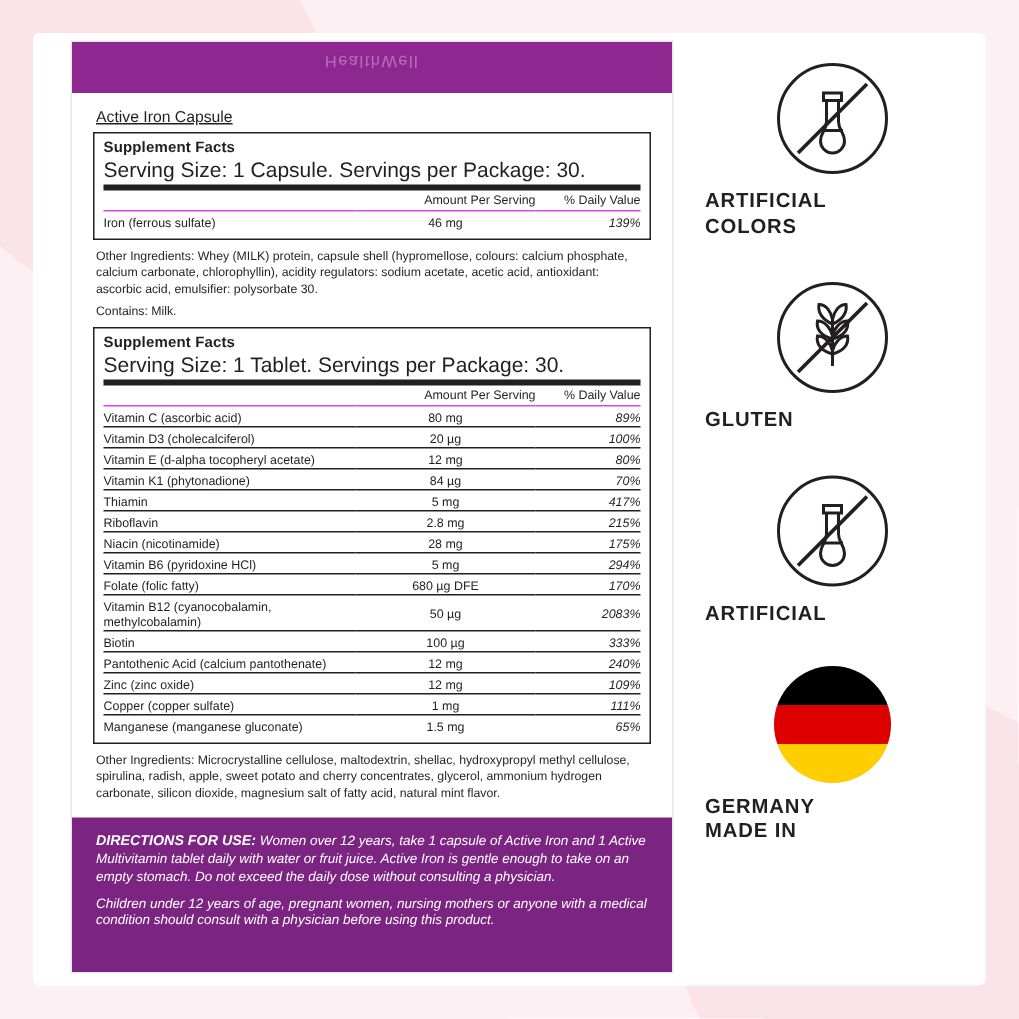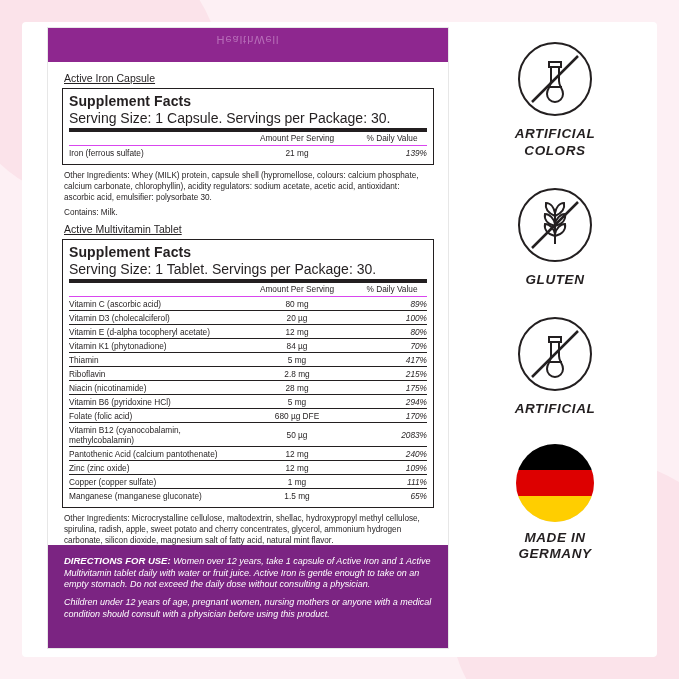--- a/index.html
+++ b/index.html
@@ -49,31 +49,31 @@
   }
   .sec-title{
     font-size:10.5px;color:#231f20;margin:2px 0 4px 2px;text-decoration:underline;
   }
   .facts{
     border:1px solid #231f20;
     padding:4px 6px 5px 6px;
     margin-bottom:6px;
   }
   .facts h3{
-    margin:0;font-size:14px;font-weight:bold;letter-spacing:.1px;
+    margin:0;font-size:10px;font-weight:bold;letter-spacing:.1px;
   }
   .facts .serv{
     font-size:14px;margin:1px 0 2px 0;
   }
   .rule-thick{border-top:4px solid #231f20;margin:1px 0 0 0;}
   table.ft{
     width:100%;border-collapse:collapse;font-size:8.3px;
   }
   table.ft th{
-    font-weight:normal;text-align:center;padding:1px 0 2px 0;font-size:8.3px;
+    font-weight:normal;text-align:right;padding:1px 0 2px 0;font-size:8.3px;
   }
   table.ft th.l{text-align:left;}
   table.ft td{
     padding:1.5px 0;border-top:1px solid #231f20;
   }
   table.ft td.amt{text-align:center;width:120px;}
   table.ft td.dv{text-align:right;width:70px;font-style:italic;}
   table.ft tr.first td{border-top:1px solid #d946ef;}
   .ingr{
     font-size:8.2px;line-height:1.32;margin:4px 2px 5px 2px;
@@ -92,21 +92,21 @@
   .directions p{
     margin:0;font-size:9px;line-height:1.3;font-style:italic;
   }
   .directions .p2{margin-top:6px;}
 
   
   .icons{
     position:absolute;left:470px;top:40px;width:170px;
   }
   .icon-block{
-    text-align:center;margin-bottom:26px;font-style:italic;
+    text-align:left;margin-bottom:26px;
   }
   .icon-art{
     width:78px;height:78px;margin:0 auto 8px auto;position:relative;
   }
   .icon-cap{
     font-size:13.5px;font-weight:bold;letter-spacing:.6px;color:#231f20;
     line-height:1.25;
   }
   svg{display:block;}
   .flag{
@@ -137,31 +137,30 @@
       <div class="rule-thick"></div>
       <table class="ft">
         <tbody>
             <tr>
           <th class="l"></th>
           <th>Amount Per Serving</th>
           <th>% Daily Value</th>
         </tr>
         <tr class="first">
           <td>Iron (ferrous sulfate)</td>
-          <td class="amt">21 mg</td>
+          <td class="amt">46 mg</td>
           <td class="dv">139%</td>
         </tr>
       </tbody>
         </table>
     </div>
 
     <div class="ingr">Other Ingredients: Whey (MILK) protein, capsule shell (hypromellose, colours: calcium phosphate, calcium carbonate, chlorophyllin), acidity regulators: sodium acetate, acetic acid, antioxidant: ascorbic acid, emulsifier: polysorbate 30.</div>
     <div class="contains">Contains: Milk.</div>
 
-    <div class="sec-title">Active Multivitamin Tablet</div>
 
     <div class="facts">
       <h3>Supplement Facts</h3>
       <div class="serv">Serving Size: 1 Tablet. Servings per Package: 30.</div>
       <div class="rule-thick"></div>
       <table class="ft">
         <tbody>
             <tr>
           <th class="l"></th>
           <th>Amount Per Serving</th>
@@ -201,28 +200,33 @@
               <td>Niacin (nicotinamide)</td>
               <td class="amt">28 mg</td>
               <td class="dv">175%</td>
             </tr>
         <tr>
               <td>Vitamin B6 (pyridoxine HCl)</td>
               <td class="amt">5 mg</td>
               <td class="dv">294%</td>
             </tr>
         <tr>
-              <td>Folate (folic acid)</td>
+              <td>Folate (folic fatty)</td>
               <td class="amt">680 µg DFE</td>
               <td class="dv">170%</td>
             </tr>
         <tr>
               <td>Vitamin B12 (cyanocobalamin, methylcobalamin)</td>
               <td class="amt">50 µg</td>
               <td class="dv">2083%</td>
+            </tr>
+        <tr>
+              <td>Biotin</td>
+              <td class="amt">100 µg</td>
+              <td class="dv">333%</td>
             </tr>
         <tr>
               <td>Pantothenic Acid (calcium pantothenate)</td>
               <td class="amt">12 mg</td>
               <td class="dv">240%</td>
             </tr>
         <tr>
               <td>Zinc (zinc oxide)</td>
               <td class="amt">12 mg</td>
               <td class="dv">109%</td>
@@ -295,17 +299,17 @@
     </div>
     <div class="icon-cap">ARTIFICIAL</div>
   </div>
 
   <div class="icon-block">
     <div class="flag">
       <div style="background:#000000"></div>
       <div style="background:#dd0000"></div>
       <div style="background:#ffce00"></div>
     </div>
+    <div class="icon-cap">GERMANY</div>
     <div class="icon-cap">MADE IN</div>
-    <div class="icon-cap">GERMANY</div>
   </div>
 
 </div>
 
 </body></html>

